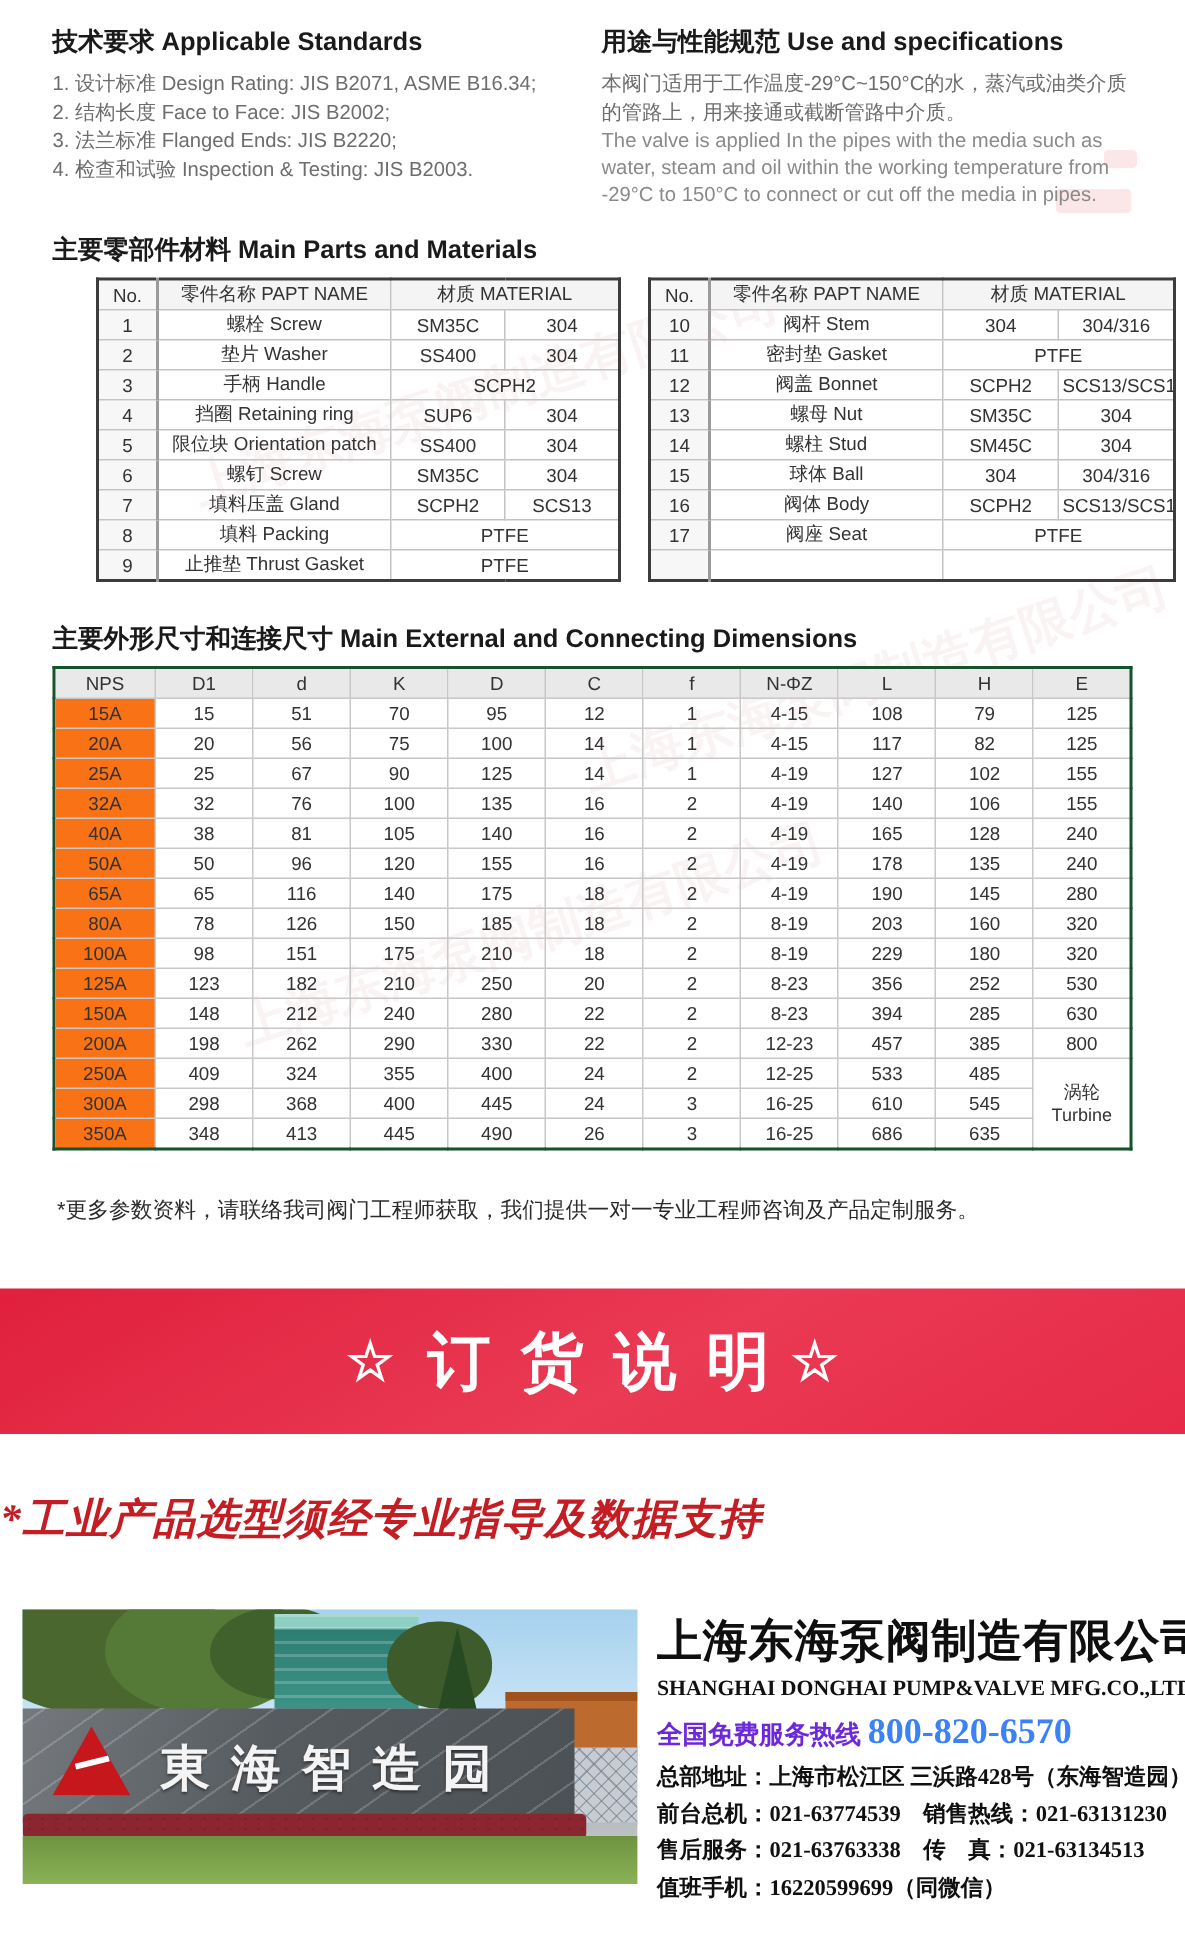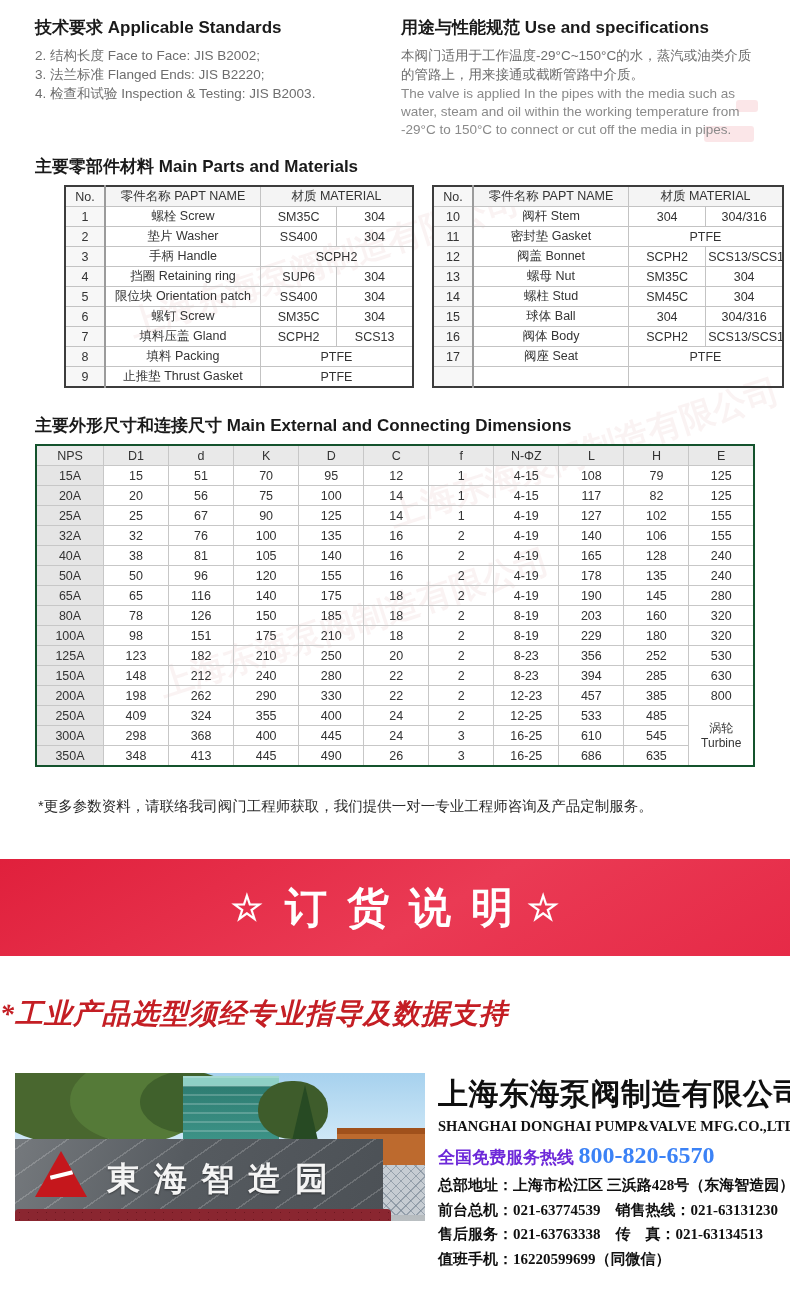--- a/index.html
+++ b/index.html
@@ -25,41 +25,41 @@
   .parts-table .c-no{width:34px;background:#f7f7f7;border-right:2px solid #9b9b9b;}
   .parts-table .c-name{width:150px;}
 
   
   .dim-title{margin-top:26px;}
   .dim-table{width:100%;border:2px solid #14532d;font-size:12.5px;color:#333;margin-top:4px;}
   .dim-table th,.dim-table td{border:1px solid #c7c7c7;text-align:center;height:19px;
       padding:0 1px;overflow:hidden;white-space:nowrap;font-weight:normal;}
   .dim-table th{background:#e9e9e9;}
   .dim-table th.nps-col{width:64px;}
-  .dim-table td.nps-cell{background:#e5e5e5;}
+  .dim-table td.nps-cell{background:#f97316;}
   .dim-table td.turbine-cell{white-space:pre-line;line-height:15px;font-size:12px;}
 
   .note{font-size:14.5px;color:#2b2b2b;margin:30px 0 0 3px;}
 
   
   .banner{margin-top:43px;height:97px;width:790px;
       background:linear-gradient(150deg,#e0203c 0%,#ea3a54 55%,#e62a47 100%);
       display:flex;align-items:center;justify-content:center;}
   .banner .star{color:#fff;font-size:36px;font-weight:bold;line-height:1;}
   .banner-text{color:#fff;font-size:42px;font-weight:bold;letter-spacing:20px;
       margin:0 -6px 0 22px;line-height:1;}
 
   
   .order-notes{margin-top:34px;text-align:left;font-style:italic;}
   .order-note{font-family:"Liberation Serif",serif;font-weight:bold;color:#c41e24;
       font-size:28px;line-height:47px;letter-spacing:1px;}
 
   
   .footer{display:flex;margin-top:36px;padding-left:15px;}
-  .photo{width:410px;height:148px;position:relative;overflow:hidden;flex:0 0 auto;
+  .photo{width:410px;height:183px;position:relative;overflow:hidden;flex:0 0 auto;
       background:linear-gradient(180deg,#a6d1ee 0%,#cfe8f7 45%,#e2f0fa 65%,#dcecf6 100%);}
   .ph{position:absolute;}
   .ph-blob1{left:-25px;top:-25px;width:160px;height:95px;background:#49672f;border-radius:46%;}
   .ph-blob2{left:55px;top:-15px;width:135px;height:85px;background:#557a38;border-radius:50%;}
   .ph-blob3{left:125px;top:-2px;width:95px;height:62px;background:#40612c;border-radius:50%;}
   .ph-blob4{left:243px;top:8px;width:70px;height:58px;background:#3e5c2b;border-radius:48%;}
   .ph-glass{left:168px;top:3px;width:96px;height:72px;
       background:linear-gradient(180deg,#8fd0c5 0%,#8fd0c5 13%,#2e7d72 14%,#3f968a 100%);
       background-size:100% 100%;}
   .ph-glass:after{content:"";position:absolute;inset:0;
@@ -111,20 +111,21 @@
   <div class="wm" style="left:150px;top:600px;">上海东海泵阀制造有限公司</div>
   <div class="stamp" style="left:736px;top:100px;width:22px;height:12px;"></div>
   <div class="stamp" style="left:704px;top:126px;width:50px;height:16px;"></div>
 
   <div class="content">
 
     <div class="top-grid">
       <section>
         <h2 class="sec-title">技术要求 Applicable Standards</h2>
         <div>
+            <div class="std-item">1. 设计标准 Design Rating: JIS B2071, ASME B16.34;</div>
             <div class="std-item">2. 结构长度 Face to Face: JIS B2002;</div>
             <div class="std-item">3. 法兰标准 Flanged Ends: JIS B2220;</div>
             <div class="std-item">4. 检查和试验 Inspection &amp; Testing: JIS B2003.</div>
           </div>
       </section>
       <section>
         <h2 class="sec-title">用途与性能规范 Use and specifications</h2>
         <p class="usage-cn">本阀门适用于工作温度-29°C~150°C的水，蒸汽或油类介质的管路上，用来接通或截断管路中介质。</p>
         <p class="usage-en">The valve is applied In the pipes with the media such as water, steam and oil within the working temperature from -29°C to 150°C to connect or cut off the media in pipes.</p>
       </section>

